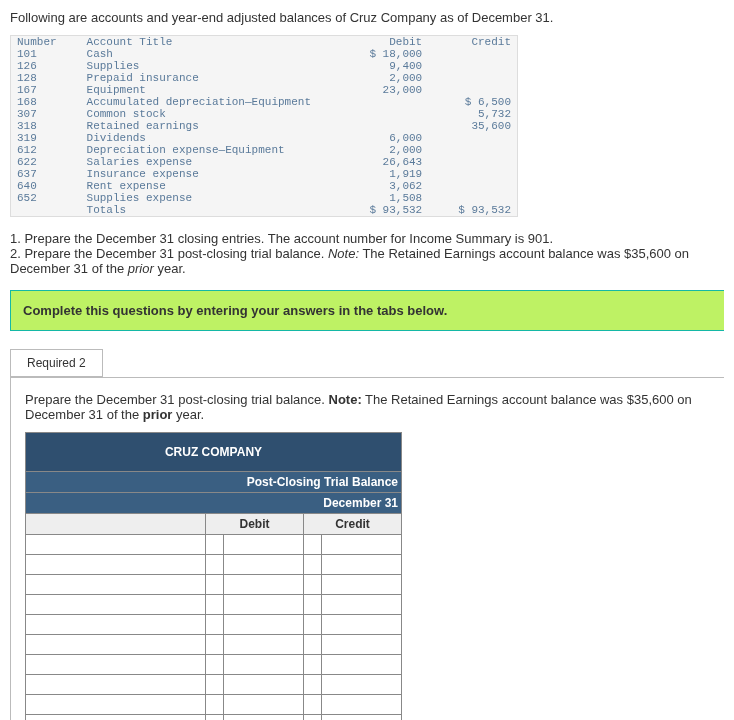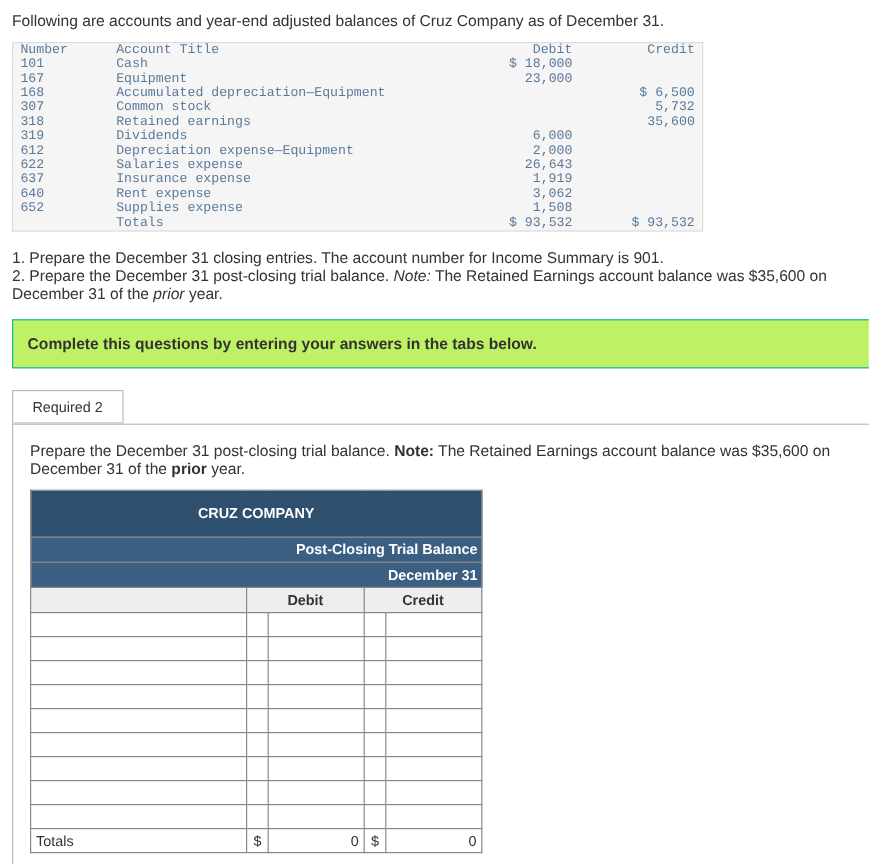--- a/index.html
+++ b/index.html
@@ -12,21 +12,21 @@
   .intro {
     font-size: 13px;
     margin-bottom: 10px;
   }
   .ledger {
     border-collapse: collapse;
     font-family: "Courier New", monospace;
     font-size: 11px;
     color: #5a7a9a;
     background: #f5f5f5;
-    width: 576px;
+    width: 508px;
     border: 1px solid #ddd;
   }
   .ledger td {
     padding: 0 6px;
     white-space: pre;
   }
   .ledger .num { text-align: left; width: 60px; }
   .ledger .title { text-align: left; width: 250px; }
   .ledger .debit { text-align: right; width: 80px; }
   .ledger .credit { text-align: right; width: 80px; }
@@ -117,20 +117,32 @@
     </tr>
   </thead>
   <tbody id="ledger-body">
       <tr>
         <td class="num">101</td>
         <td class="title">Cash</td>
         <td class="debit">$ 18,000</td>
         <td class="credit"></td>
       </tr>
       <tr>
+        <td class="num">126</td>
+        <td class="title">Supplies</td>
+        <td class="debit">9,400</td>
+        <td class="credit"></td>
+      </tr>
+      <tr>
+        <td class="num">128</td>
+        <td class="title">Prepaid insurance</td>
+        <td class="debit">2,000</td>
+        <td class="credit"></td>
+      </tr>
+      <tr>
         <td class="num">167</td>
         <td class="title">Equipment</td>
         <td class="debit">23,000</td>
         <td class="credit"></td>
       </tr>
       <tr>
         <td class="num">168</td>
         <td class="title">Accumulated depreciation—Equipment</td>
         <td class="debit"></td>
         <td class="credit">$ 6,500</td>

